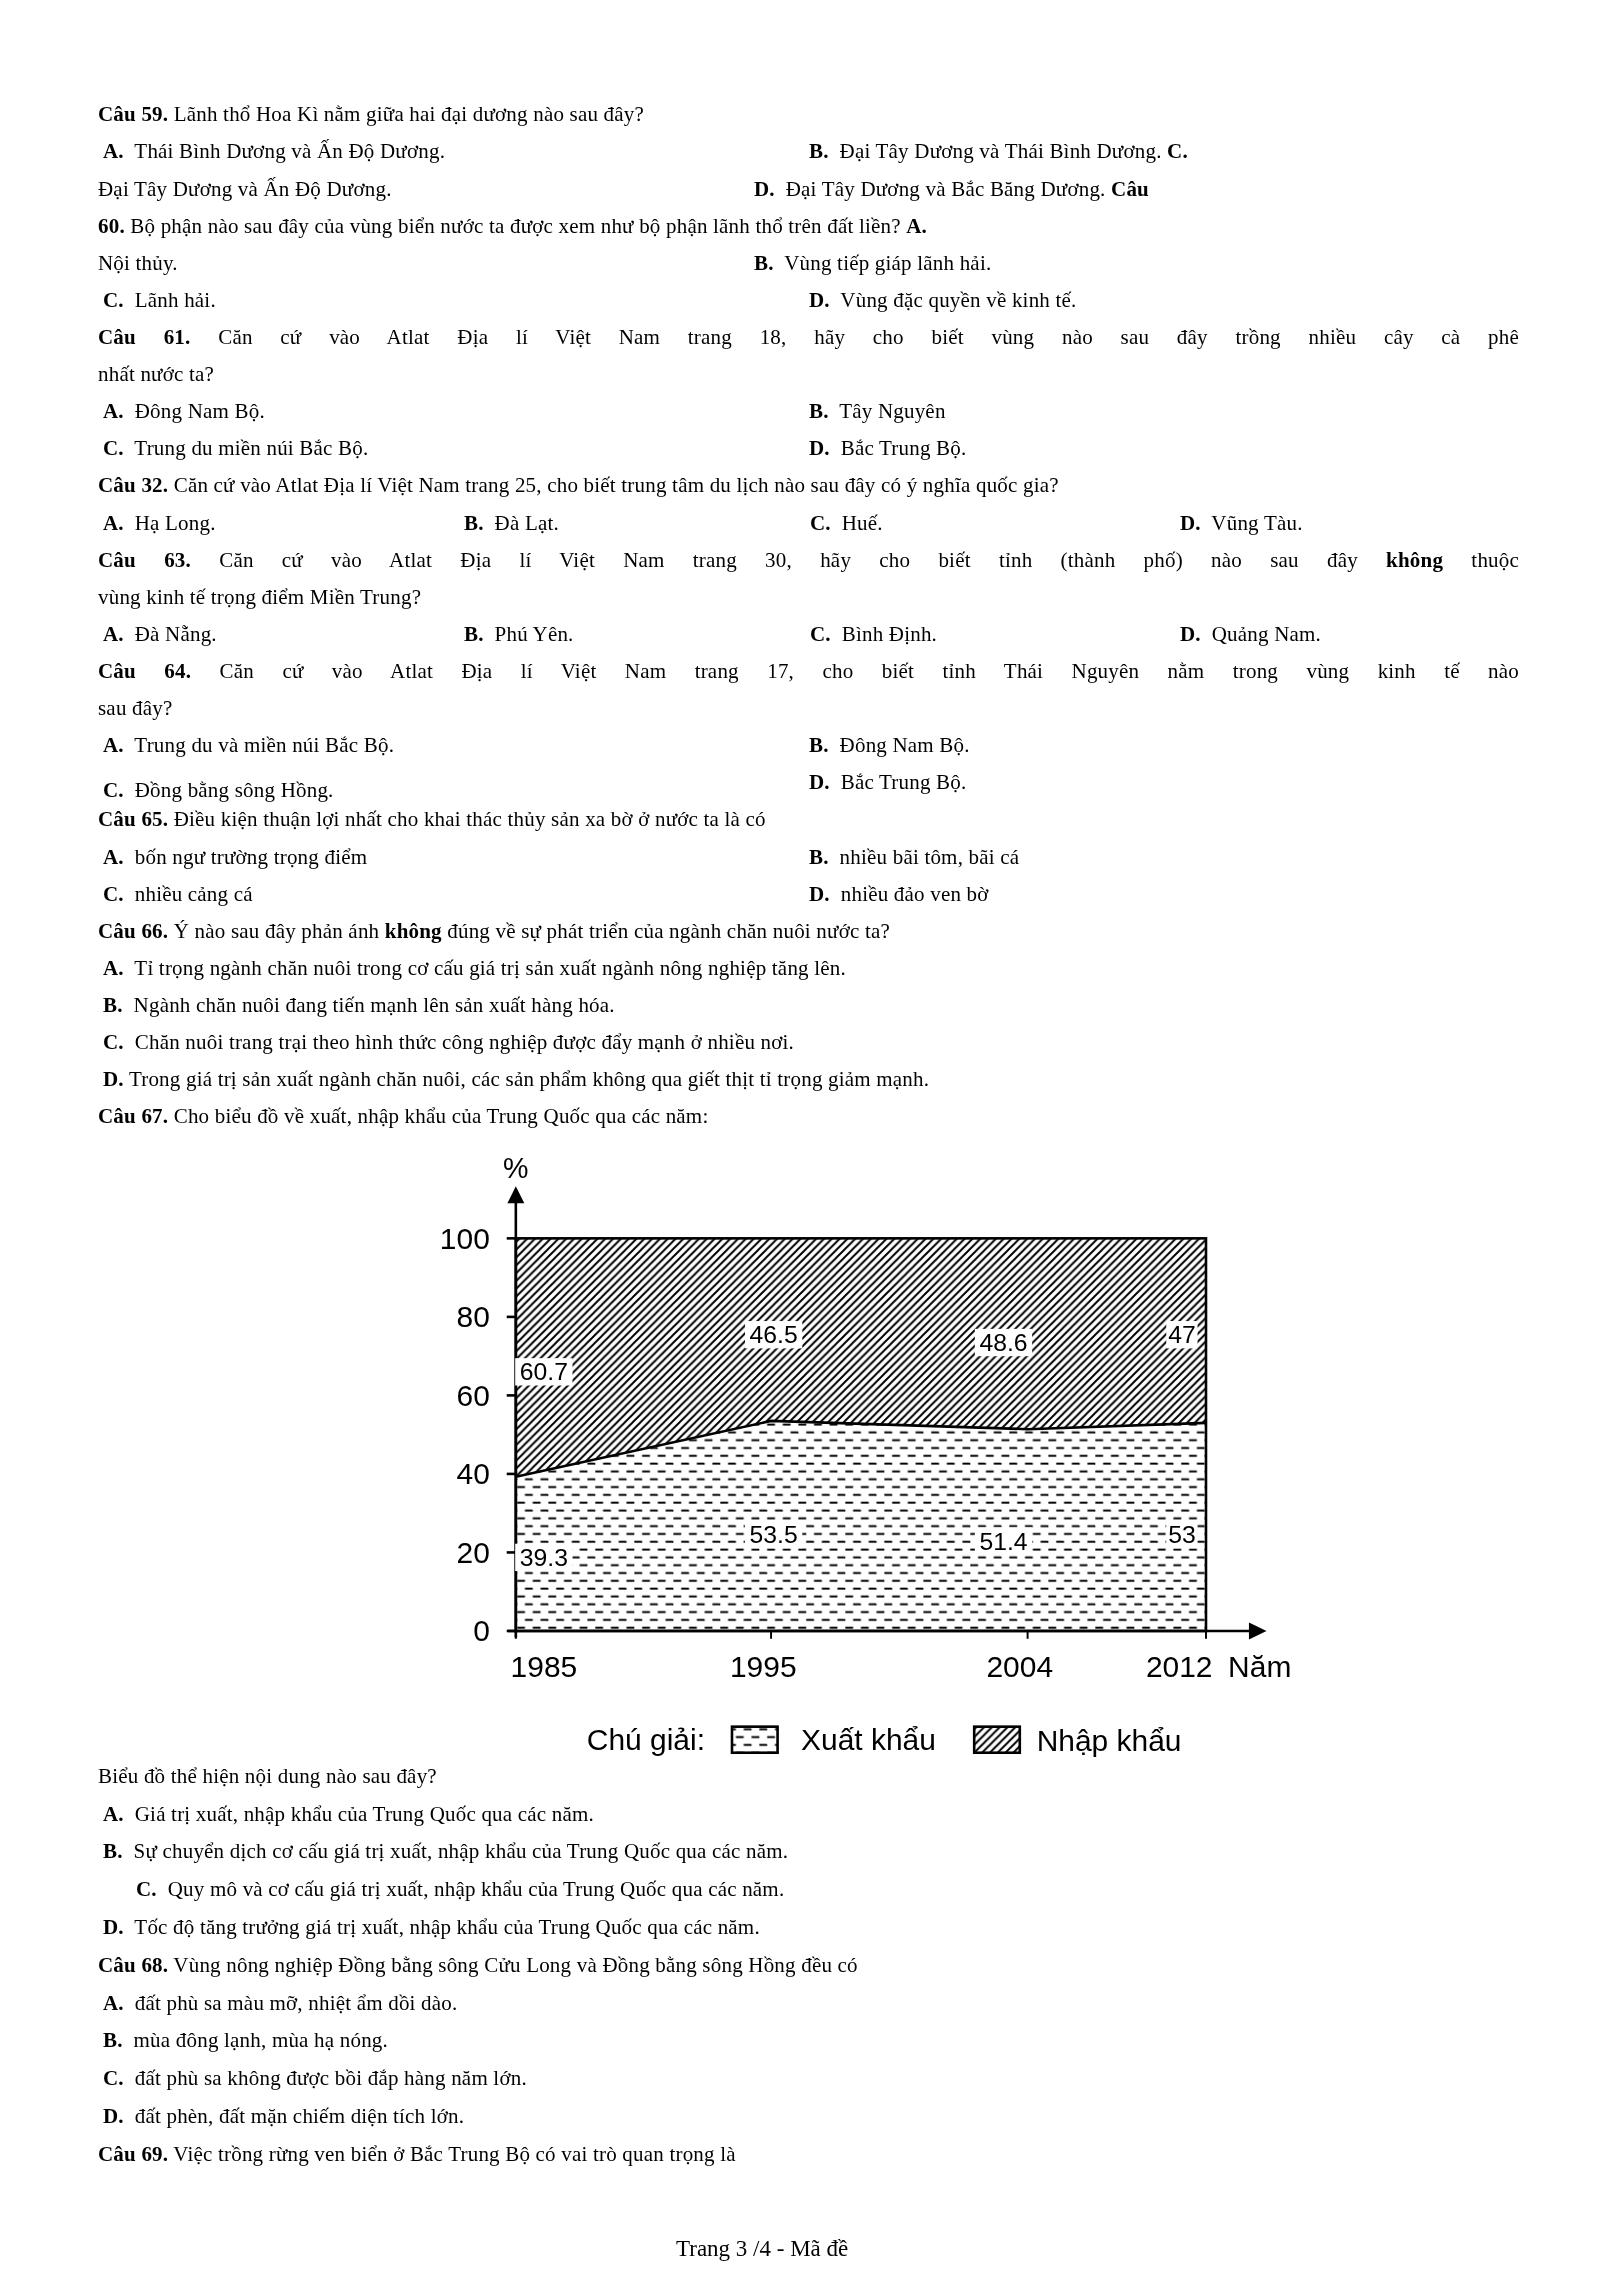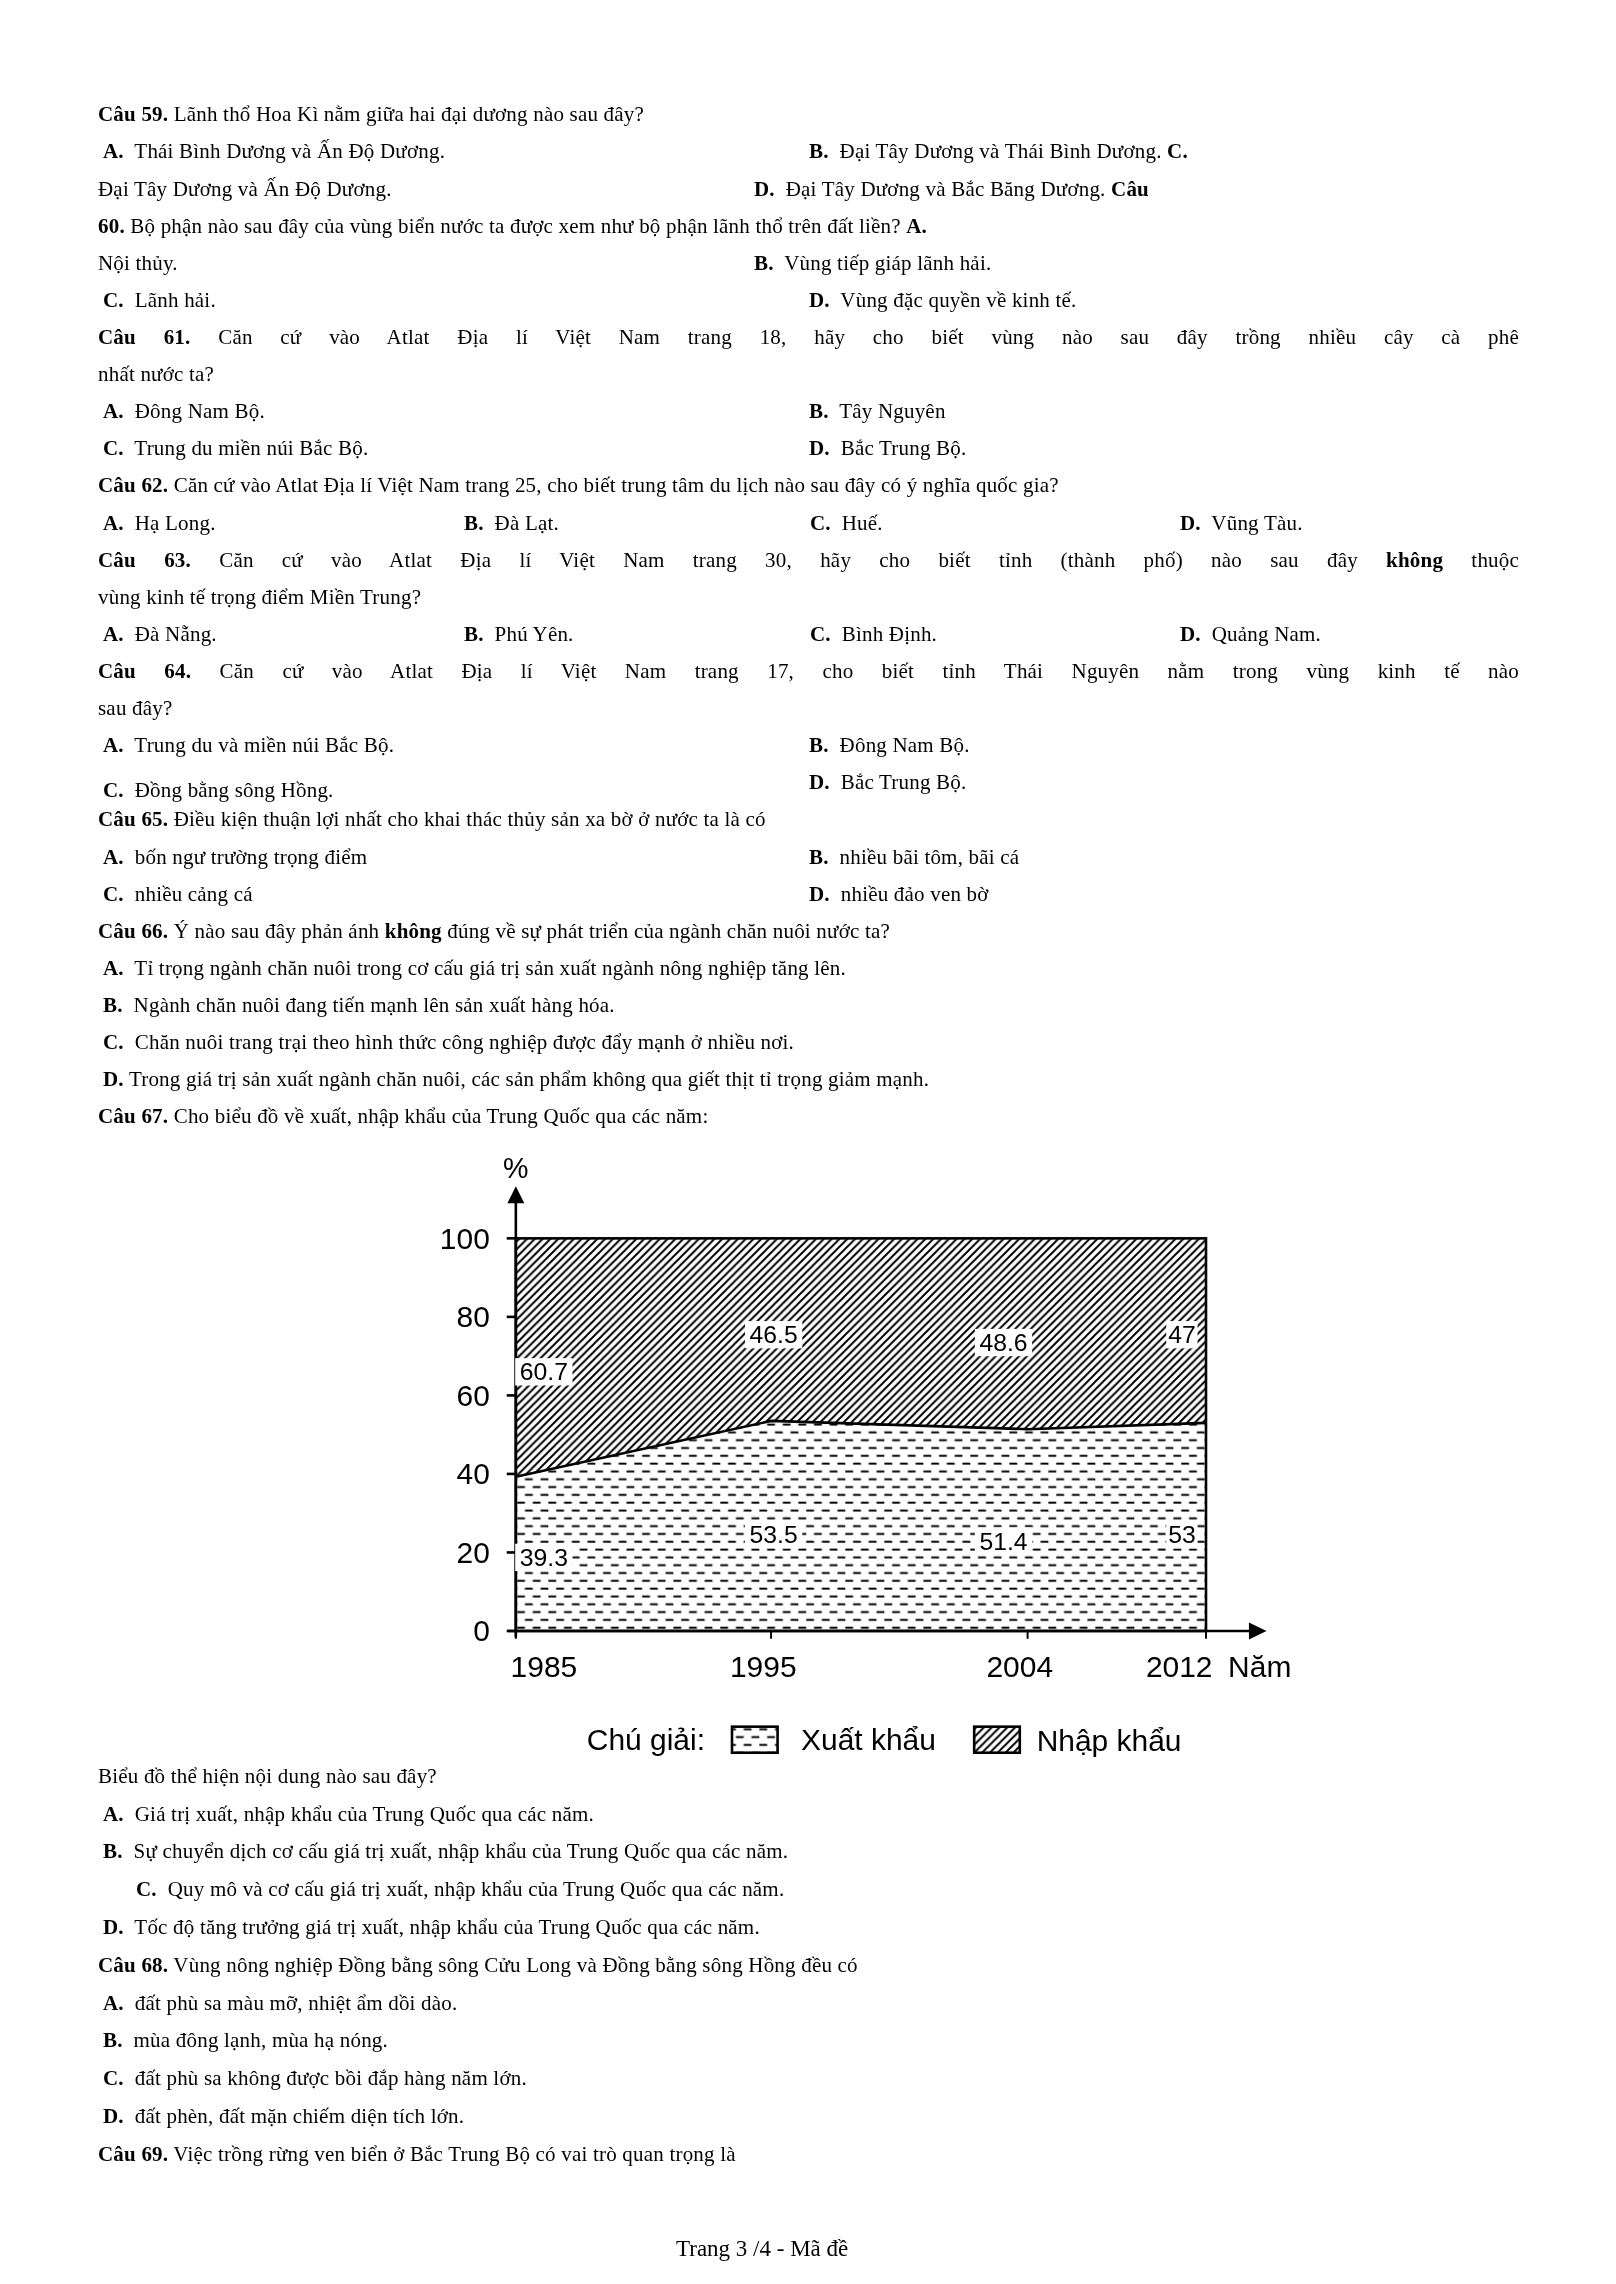--- a/index.html
+++ b/index.html
@@ -24,21 +24,21 @@
     <div class="ln" style="left: 98px; top: 245px;"><span>Nội thủy.</span></div>
     <div class="ln" style="left: 754px; top: 245px;"><b>B.</b><span>  Vùng tiếp giáp lãnh hải.</span></div>
     <div class="ln" style="left: 103px; top: 282px;"><b>C.</b><span>  Lãnh hải.</span></div>
     <div class="ln" style="left: 809px; top: 282px;"><b>D.</b><span>  Vùng đặc quyền về kinh tế.</span></div>
     <div class="ln" style="left: 98px; top: 319px; width: 1421px; white-space: normal; text-align: justify; text-align-last: justify;"><b>Câu 61.</b><span> Căn cứ vào Atlat Địa lí Việt Nam trang 18, hãy cho biết vùng nào sau đây trồng nhiều cây cà phê</span></div>
     <div class="ln" style="left: 98px; top: 356px;"><span>nhất nước ta?</span></div>
     <div class="ln" style="left: 103px; top: 393px;"><b>A.</b><span>  Đông Nam Bộ.</span></div>
     <div class="ln" style="left: 809px; top: 393px;"><b>B.</b><span>  Tây Nguyên</span></div>
     <div class="ln" style="left: 103px; top: 430px;"><b>C.</b><span>  Trung du miền núi Bắc Bộ.</span></div>
     <div class="ln" style="left: 809px; top: 430px;"><b>D.</b><span>  Bắc Trung Bộ.</span></div>
-    <div class="ln" style="left: 98px; top: 467px;"><b>Câu 62.</b><span> Căn cứ vào Atlat Địa lí Việt Nam trang 25, cho biết trung tâm du lịch nào sau đây có ý nghĩa quốc gia?</span></div>
+    <div class="ln" style="left: 98px; top: 467px;"><b>Câu 32.</b><span> Căn cứ vào Atlat Địa lí Việt Nam trang 25, cho biết trung tâm du lịch nào sau đây có ý nghĩa quốc gia?</span></div>
     <div class="ln" style="left: 103px; top: 505px;"><b>A.</b><span>  Hạ Long.</span></div>
     <div class="ln" style="left: 464px; top: 505px;"><b>B.</b><span>  Đà Lạt.</span></div>
     <div class="ln" style="left: 810px; top: 505px;"><b>C.</b><span>  Huế.</span></div>
     <div class="ln" style="left: 1180px; top: 505px;"><b>D.</b><span>  Vũng Tàu.</span></div>
     <div class="ln" style="left: 98px; top: 542px; width: 1421px; white-space: normal; text-align: justify; text-align-last: justify;"><b>Câu 63.</b><span> Căn cứ vào Atlat Địa lí Việt Nam trang 30, hãy cho biết tỉnh (thành phố) nào sau đây </span><b>không</b><span> thuộc</span></div>
     <div class="ln" style="left: 98px; top: 579px;"><span>vùng kinh tế trọng điểm Miền Trung?</span></div>
     <div class="ln" style="left: 103px; top: 616px; text-align: right;"><b>A.</b><span>  Đà Nẵng.</span></div>
     <div class="ln" style="left: 464px; top: 616px;"><b>B.</b><span>  Phú Yên.</span></div>
     <div class="ln" style="left: 810px; top: 616px;"><b>C.</b><span>  Bình Định.</span></div>
     <div class="ln" style="left: 1180px; top: 616px;"><b>D.</b><span>  Quảng Nam.</span></div>

